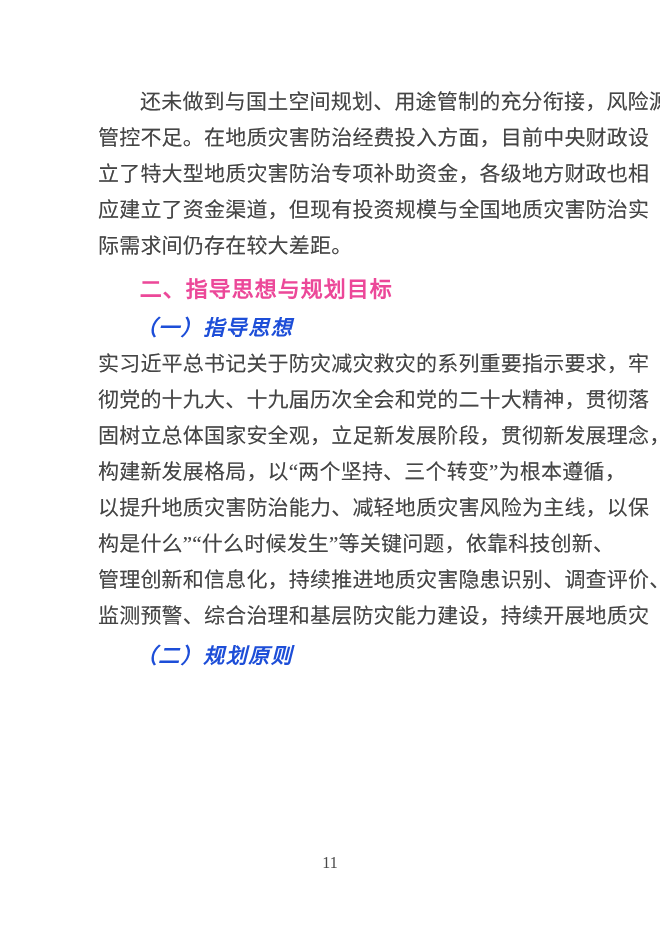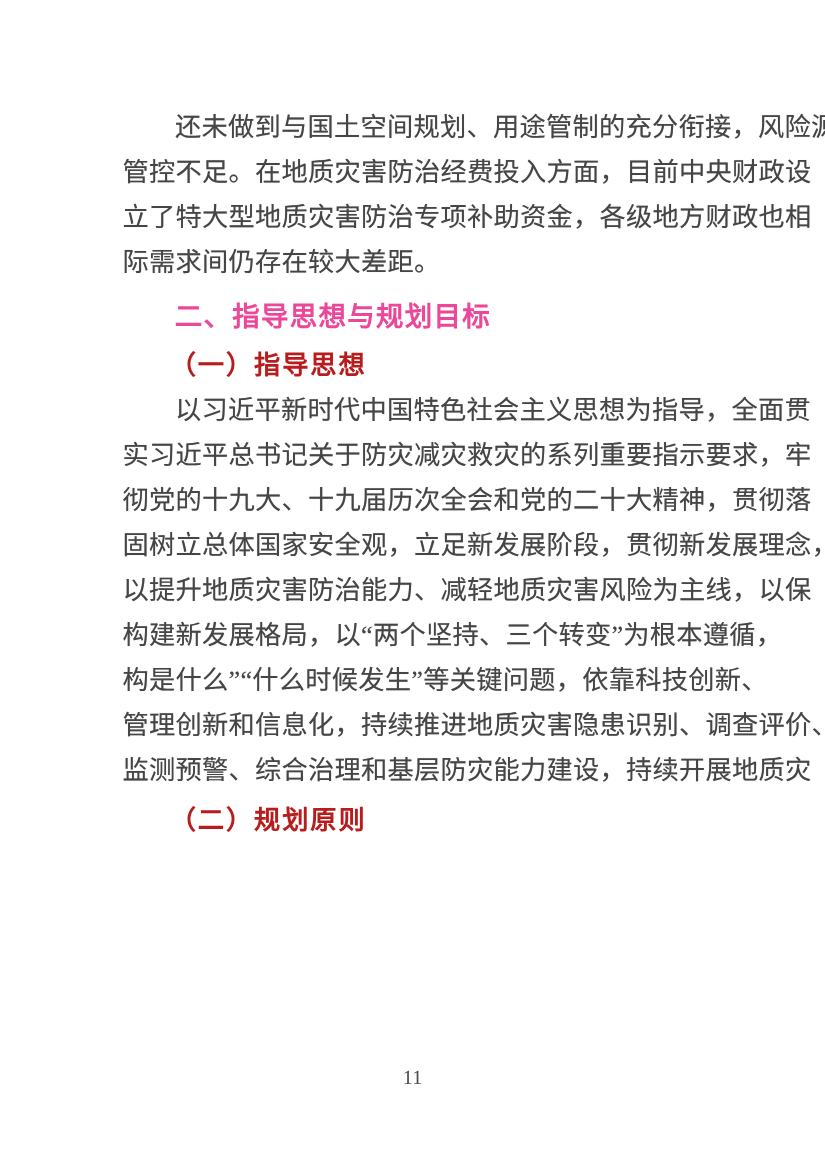--- a/index.html
+++ b/index.html
@@ -51,24 +51,25 @@
     text-indent: 1.9em;
     font-family: "Liberation Sans", "DejaVu Sans", sans-serif;
     letter-spacing: 1px;
   }
   .h-sub {
     margin: 2px 0 0 0;
     font-size: 21px;
     line-height: 36px;
     height: 36px;
     font-weight: 700;
-    color: #b91c1c;
+    color: #1d4ed8;
     text-indent: 1.8em;
     font-family: "Liberation Serif", "DejaVu Serif", serif;
     letter-spacing: 1.5px;
+    font-style: italic;
   }
   .h-sub.second {
     margin-top: 4px;
   }
   .page-number {
     position: absolute;
     left: 0;
     right: 0;
     top: 854px;
     text-align: center;
@@ -80,34 +81,34 @@
 </head>
 <body>
 
 <div class="page">
   <div class="content">
 
     <div class="para">
         <div class="line first">还未做到与国土空间规划、用途管制的充分衔接，风险源头</div>
         <div class="line">管控不足。在地质灾害防治经费投入方面，目前中央财政设</div>
         <div class="line">立了特大型地质灾害防治专项补助资金，各级地方财政也相</div>
+        <div class="line">应建立了资金渠道，但现有投资规模与全国地质灾害防治实</div>
         <div class="line last">际需求间仍存在较大差距。</div>
       </div>
 
     <div class="h-sec">二、指导思想与规划目标</div>
 
     <div class="h-sub">（一）指导思想</div>
 
     <div class="para">
-        <div class="line first">以习近平新时代中国特色社会主义思想为指导，全面贯</div>
         <div class="line">实习近平总书记关于防灾减灾救灾的系列重要指示要求，牢</div>
         <div class="line">彻党的十九大、十九届历次全会和党的二十大精神，贯彻落</div>
         <div class="line">固树立总体国家安全观，立足新发展阶段，贯彻新发展理念，</div>
+        <div class="line">构建新发展格局，以“两个坚持、三个转变”为根本遵循，</div>
         <div class="line">以提升地质灾害防治能力、减轻地质灾害风险为主线，以保</div>
-        <div class="line">构建新发展格局，以“两个坚持、三个转变”为根本遵循，</div>
         <div class="line">构是什么”“什么时候发生”等关键问题，依靠科技创新、</div>
         <div class="line">管理创新和信息化，持续推进地质灾害隐患识别、调查评价、</div>
         <div class="line">监测预警、综合治理和基层防灾能力建设，持续开展地质灾</div>
       </div>
 
     <div class="h-sub second">（二）规划原则</div>
 
   </div>
 
   <div class="page-number">11</div>

